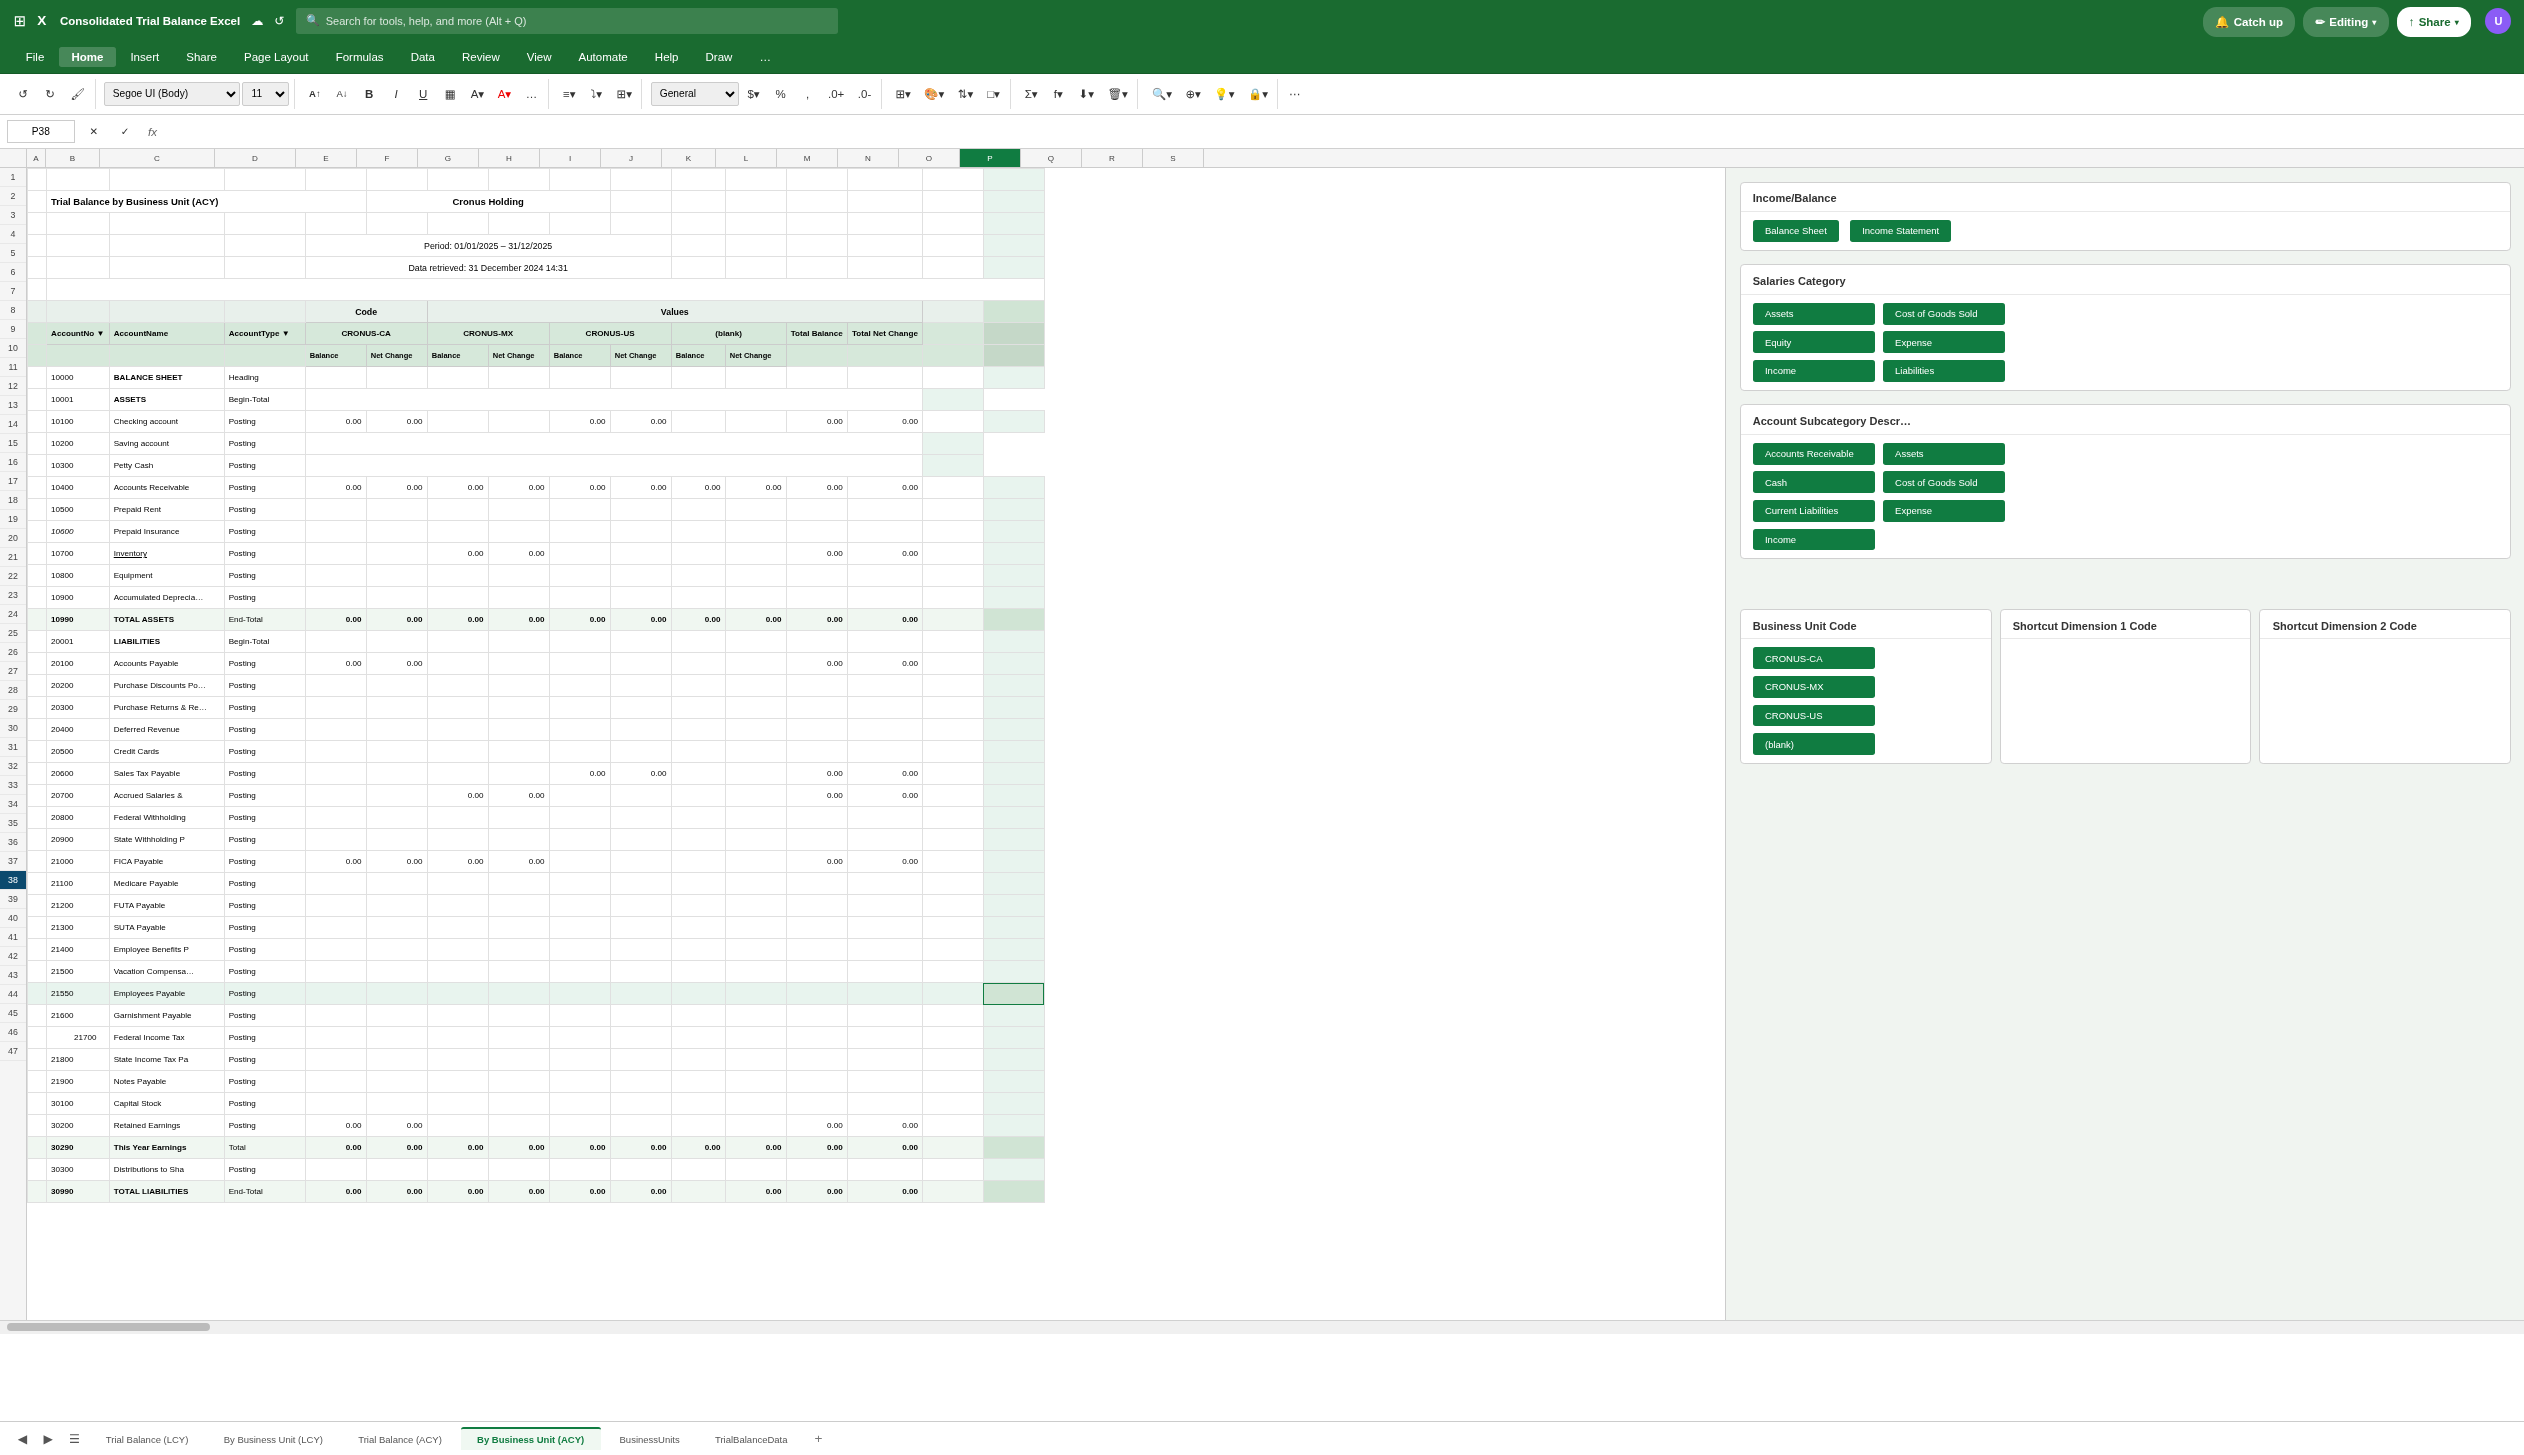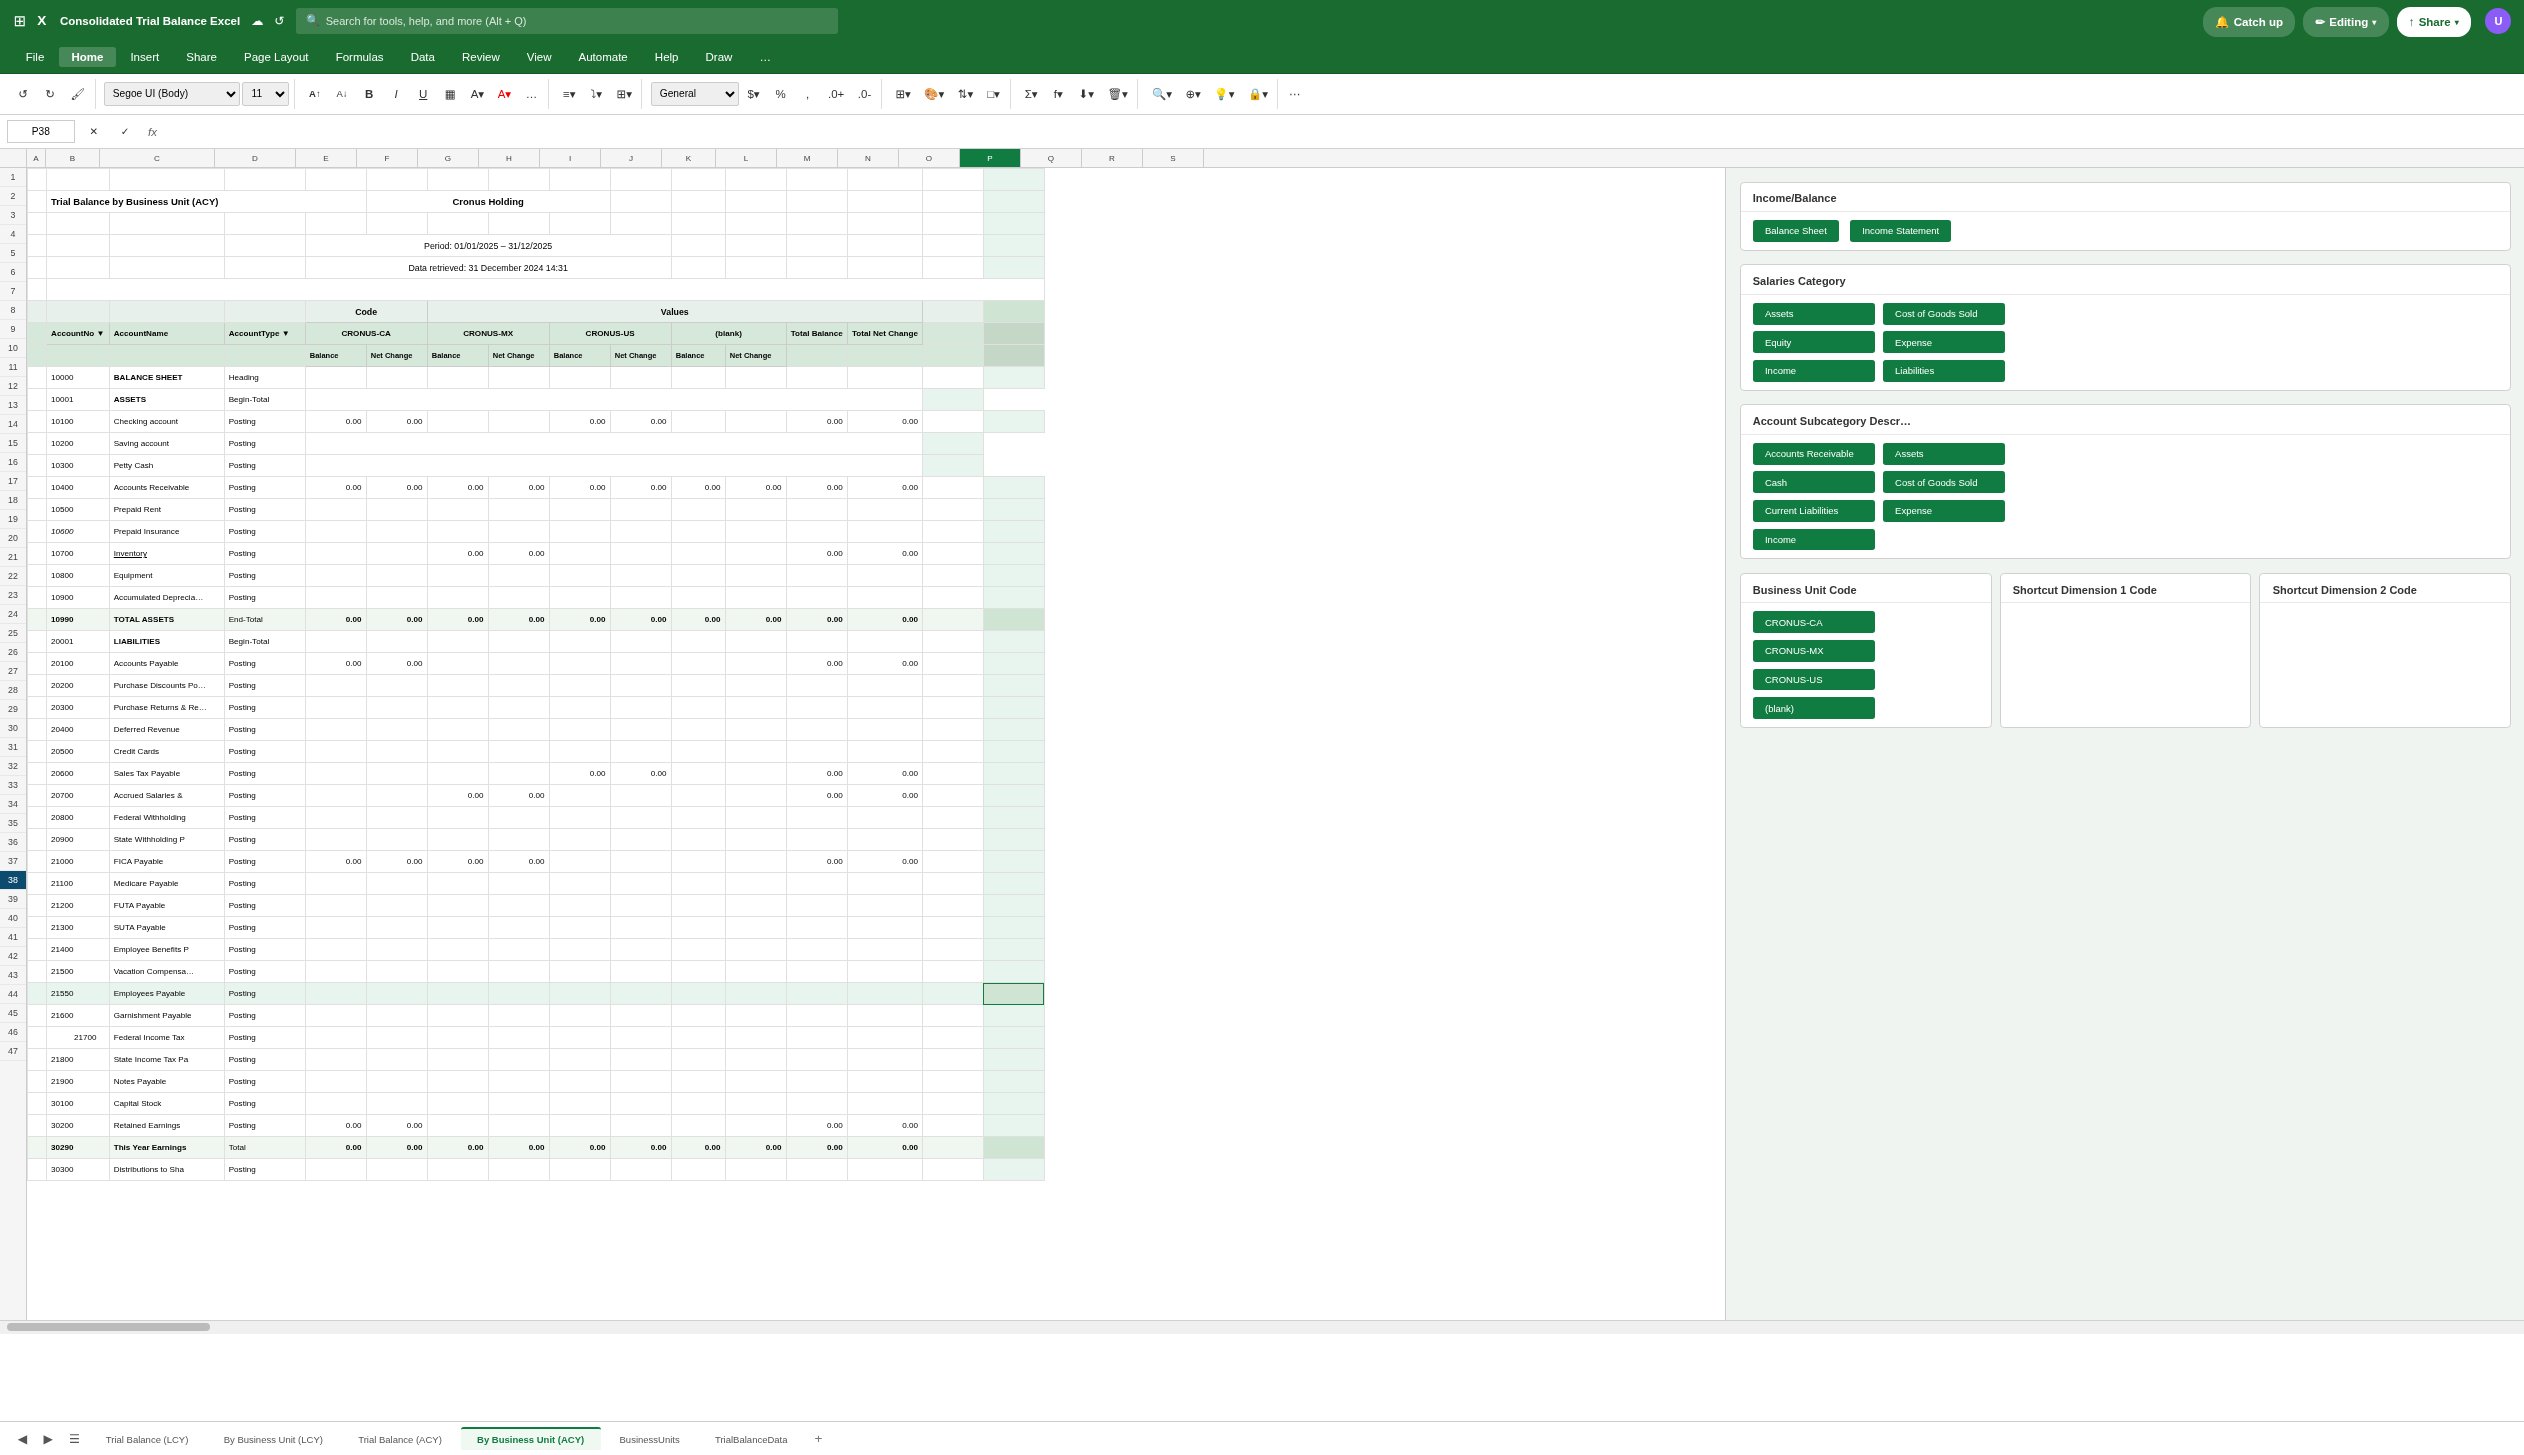--- a/index.html
+++ b/index.html
@@ -1123,20 +1123,38 @@
             <td></td>
             <td></td>
             <td></td>
             <td></td>
             <td></td>
             <td></td>
             <td></td>
             <td class="selected-col"></td>
           </tr>
 
+        <tr style="background:#f0f7f1;">
+          <td style="height:19px;background:#f0f7f1;"></td>
+          <td style="font-size:8.1px;font-weight:700;">30990</td>
+            <td style="font-size:8.1px;font-weight:700;">TOTAL LIABILITIES</td>
+            <td style="font-size:8.1px;">End-Total</td>
+          <td class="num-cell" style="font-size:8.1px;font-weight:700;">0.00</td>
+          <td class="num-cell" style="font-size:8.1px;font-weight:700;">0.00</td>
+          <td class="num-cell" style="font-size:8.1px;font-weight:700;">0.00</td>
+          <td class="num-cell" style="font-size:8.1px;font-weight:700;">0.00</td>
+          <td class="num-cell" style="font-size:8.1px;font-weight:700;">0.00</td>
+          <td class="num-cell" style="font-size:8.1px;font-weight:700;">0.00</td>
+          <td></td>
+          <td class="num-cell" style="font-size:8.1px;font-weight:700;">0.00</td>
+          <td class="num-cell" style="font-size:8.1px;font-weight:700;">0.00</td>
+          <td class="num-cell" style="font-size:8.1px;font-weight:700;">0.00</td>
+          <td></td>
+            <td class="selected-col" style="background:#d0e4d4;"></td>
+        </tr>
       </tbody>
     </table>
   </div>
 
   <div id="filter-panel">
 
     <div class="filter-section">
       <div class="filter-section-title">Income/Balance</div>
       <div class="filter-row">
         <div class="filter-chip">Balance Sheet</div>
@@ -1176,21 +1194,21 @@
         <div class="filter-chip-row">
           <div class="filter-grid-chip">Current Liabilities</div>
           <div class="filter-grid-chip">Expense</div>
         </div>
         <div class="filter-chip-row">
           <div class="filter-grid-chip">Income</div>
         </div>
       </div>
     </div>
 
-    <div style="display:flex; gap:8px;">
+    <div style="display:flex; gap:8px;margin-top:36px;">
 
       <div class="filter-section" style="flex:1;">
         <div class="filter-section-title">Business Unit Code</div>
         <div class="filter-chip-grid">
           <div class="filter-chip-row">
             <div class="filter-grid-chip">CRONUS-CA</div>
           </div>
           <div class="filter-chip-row">
             <div class="filter-grid-chip">CRONUS-MX</div>
           </div>

